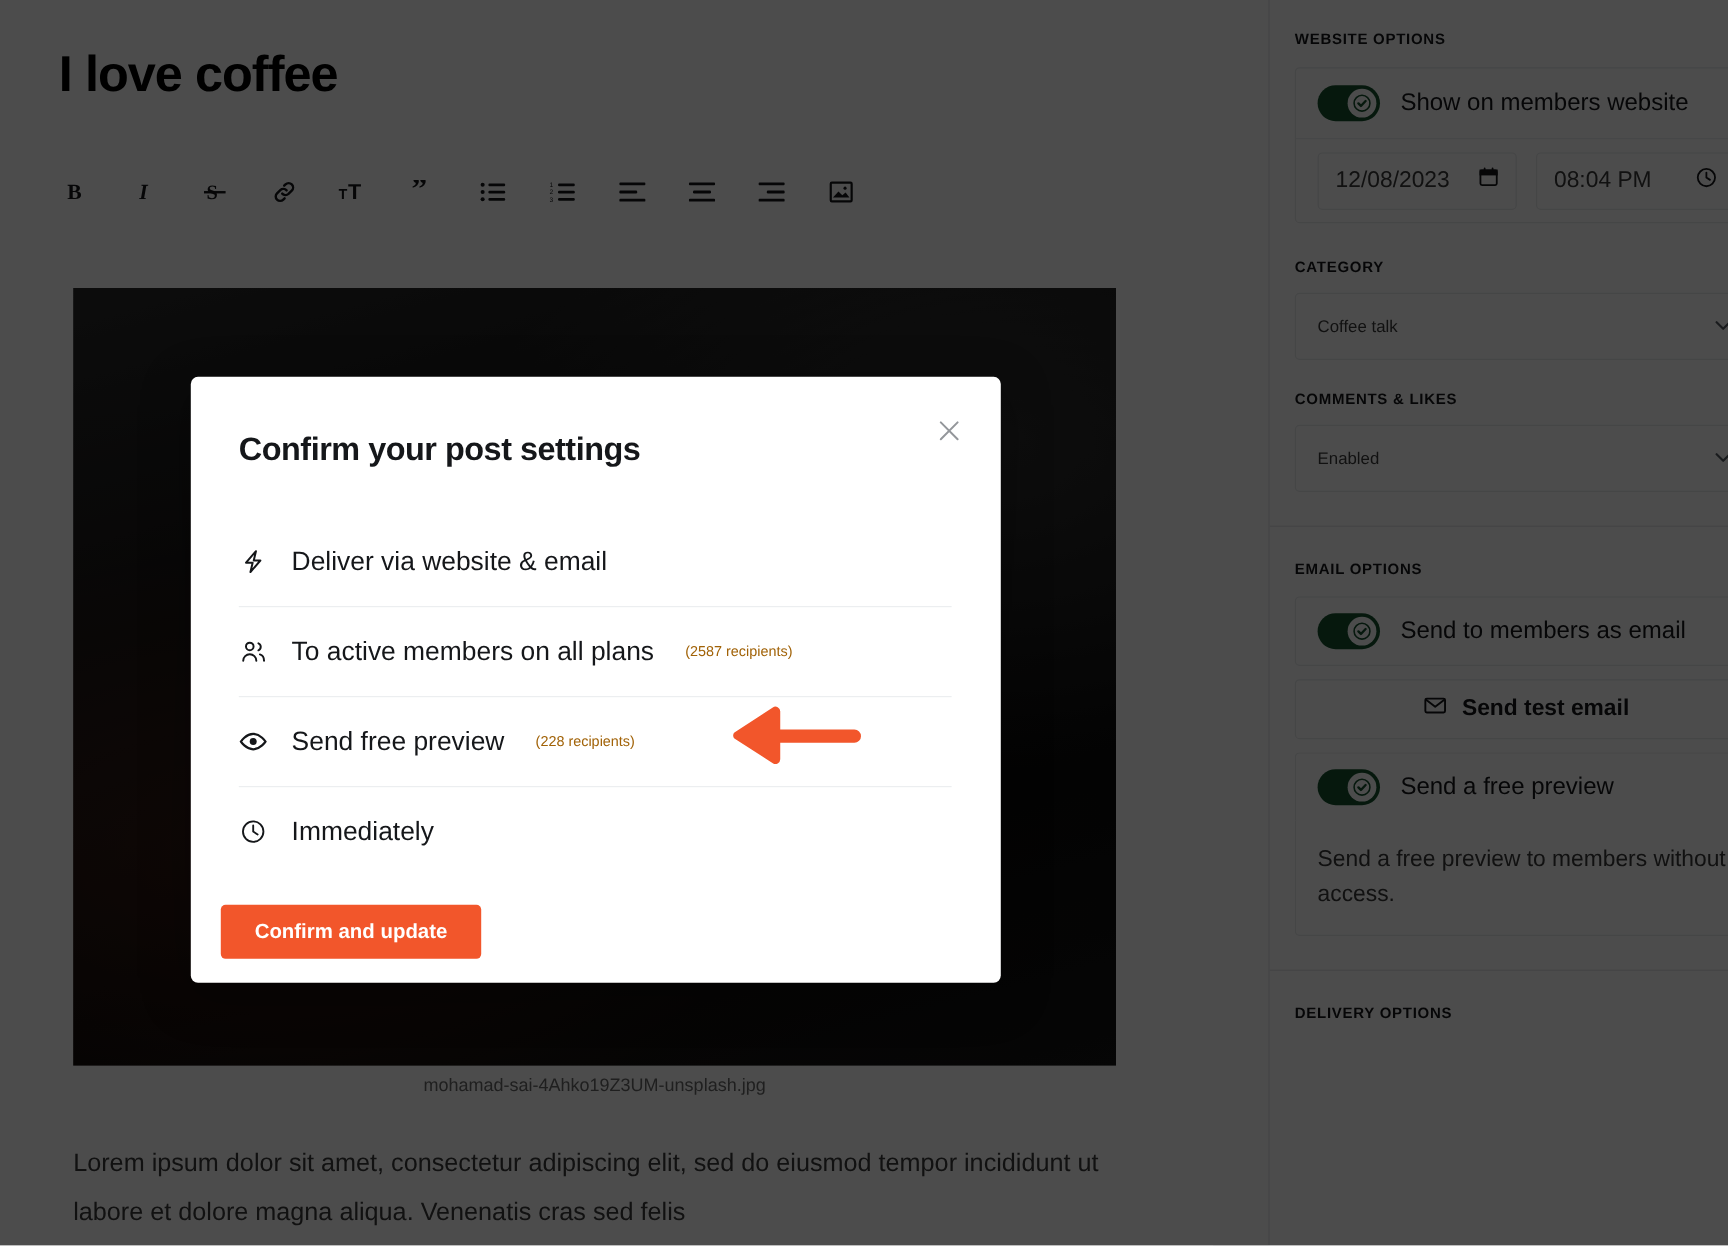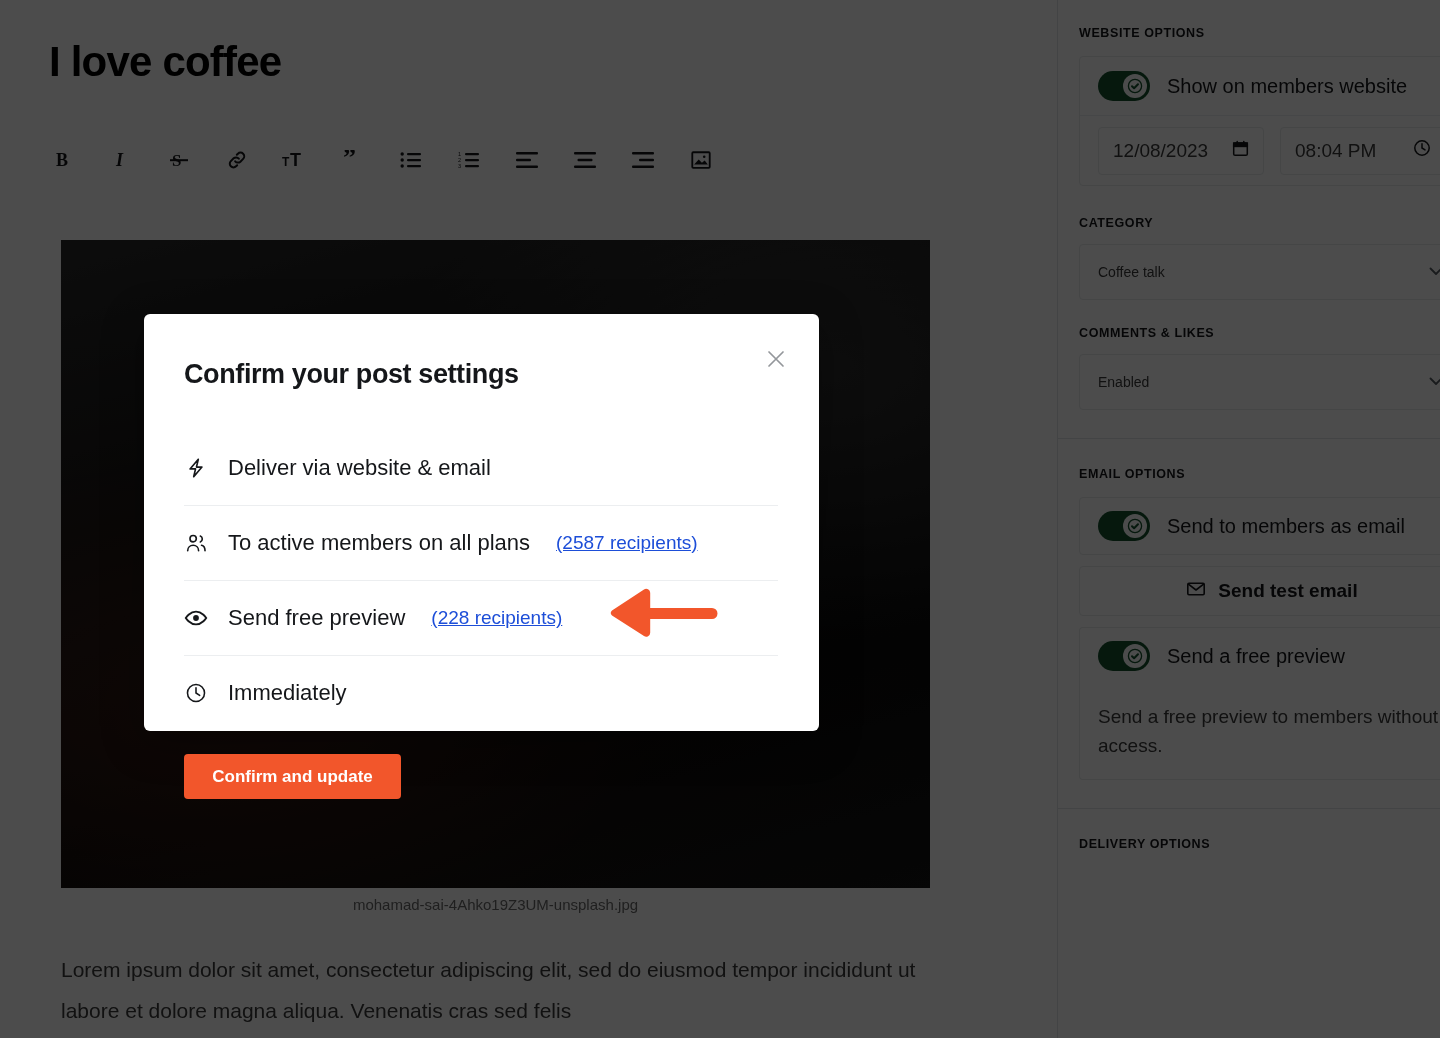--- a/index.html
+++ b/index.html
@@ -223,24 +223,24 @@
   .overlay {
     position: absolute;
     inset: 0;
     background: rgba(0, 0, 0, 0.70);
     z-index: 50;
   }
 
   
   .modal {
     position: absolute;
-    left: 144px;
+    left: 159px;
     top: 314px;
     width: 675px;
-    height: 417px;
+    height: 505px;
     background: #ffffff;
     border-radius: 6px;
     z-index: 60;
     box-shadow: 0 10px 40px rgba(0,0,0,0.35);
   }
 
   .modal-close {
     position: absolute;
     right: 26px;
     top: 28px;
@@ -282,24 +282,23 @@
     align-items: center;
     justify-content: center;
     color: #15171a;
     flex: 0 0 auto;
   }
   .modal-item .mi-text {
     font-size: 22px;
     color: #15171a;
   }
   .modal-item .mi-count {
-    font-size: 19px;
-    color: #1d4ed8;
+    font-size: 12px;
+    color: #a16207;
     margin-left: 6px;
-    text-decoration: underline;
   }
 
   .confirm-btn {
     position: absolute;
     left: 184px;
     top: 754px;
     width: 217px;
     height: 45px;
     background: #f2562b;
     color: #ffffff;

